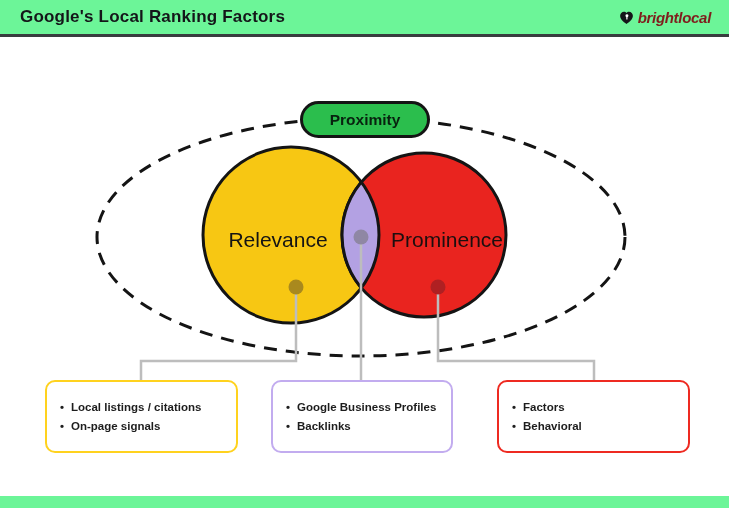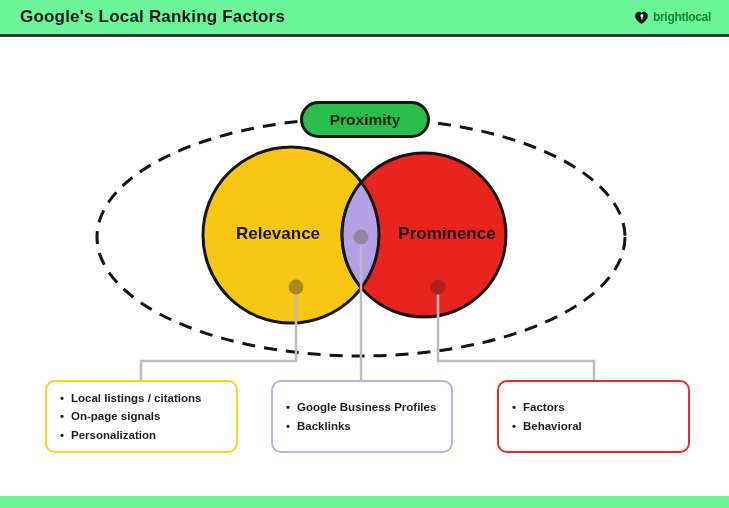--- a/index.html
+++ b/index.html
@@ -10,21 +10,21 @@
   
   .header{
     position:absolute;top:0;left:0;width:729px;height:37px;
     background:var(--header-green,#6CF598);
     border-bottom:3px solid #383c3e;
     display:flex;align-items:center;justify-content:space-between;
     box-sizing:border-box;padding:0 18px 0 20px;z-index:5;
   }
   .header-title{font-size:17px;font-weight:800;letter-spacing:.2px;color:#141619;}
   .logo{display:flex;align-items:center;gap:3px;}
-  .logo-text{font-size:12px;font-weight:800;letter-spacing:-.3px;color:#15803d;}
+  .logo-text{font-size:15px;font-weight:800;letter-spacing:-.3px;color:#7f1d1d;font-style:italic;}
   
   .footer{
     position:absolute;left:0;bottom:0;width:729px;height:12px;
     background:var(--header-green,#6CF598);z-index:5;
   }
   
   .diagram-svg{position:absolute;top:0;left:0;z-index:1;}
   .proximity-ellipse{fill:none;stroke:#141414;stroke-width:3;stroke-dasharray:13 9;}
   .relevance-circle{fill:var(--relevance-yellow,#F7C713);stroke:#141414;stroke-width:3;}
   .prominence-circle{fill:var(--prominence-red,#E9241F);stroke:#141414;stroke-width:3;}
@@ -36,21 +36,21 @@
   .dot-prominence{fill:#AF2022;}
   
   .pill{
     position:absolute;left:300px;top:101px;width:130px;height:37px;
     background:var(--pill-green,#2BBE4D);border:3px solid #141414;border-radius:20px;
     display:flex;align-items:center;justify-content:center;
     font-size:15.5px;font-weight:800;color:#08220f;z-index:3;box-sizing:border-box;
   }
   .circle-label{
     position:absolute;transform:translate(-50%,-50%);
-    font-size:17px;font-weight:700;color:#141414;z-index:3;white-space:nowrap;
+    font-size:21px;font-weight:400;color:#141414;z-index:3;white-space:nowrap;margin-top:6px;
   }
   .label-relevance{left:278px;top:234px;}
   .label-prominence{left:447px;top:234px;color:#1c0f0f;}
   
   .factor-box{
     position:absolute;top:380px;height:73px;width:193px;box-sizing:border-box;
     background:#ffffff;border-radius:10px;z-index:3;
     display:flex;flex-direction:column;justify-content:center;padding:6px 10px;
   }
   .box-relevance{left:45px;border:2.5px solid var(--box-border-yellow,#FFD21E);}
@@ -115,21 +115,20 @@
     <span>Proximity</span>
   </div>
 
   <div class="circle-label label-relevance">Relevance</div>
   <div class="circle-label label-prominence">Prominence</div>
 
   <div class="factor-box box-relevance">
     <ul>
       <li>Local listings / citations</li>
       <li>On-page signals</li>
-      <li>Personalization</li>
     </ul>
   </div>
 
   <div class="factor-box box-overlap">
     <ul>
       <li>Google Business Profiles</li>
       <li>Backlinks</li>
     </ul>
   </div>
 

